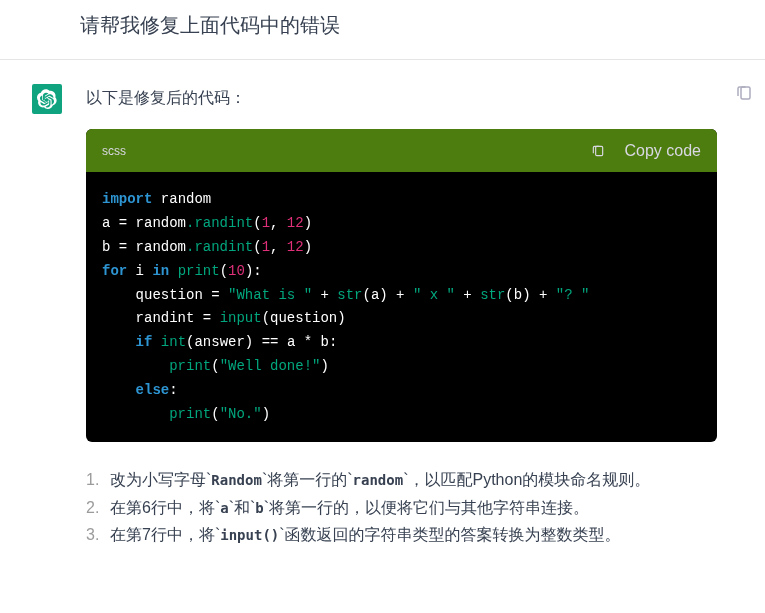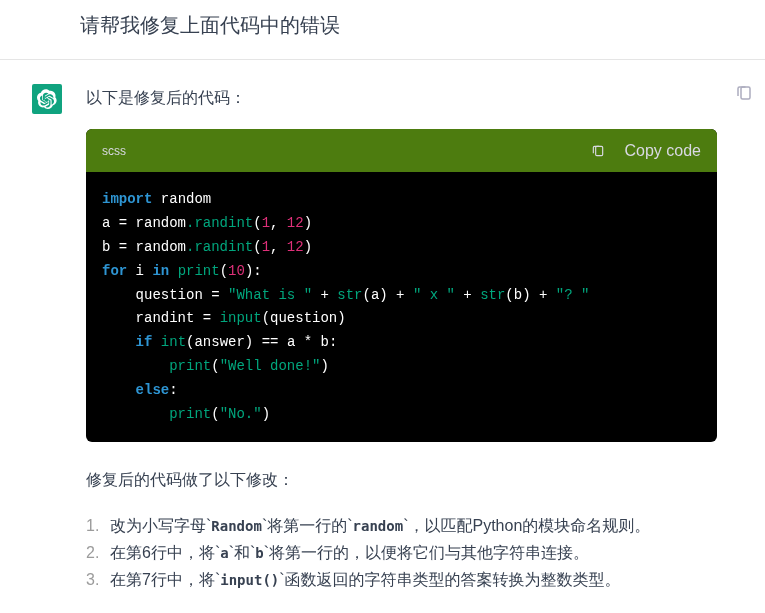--- a/index.html
+++ b/index.html
@@ -152,21 +152,20 @@
 <span class="id">b = random</span><span class="fn">.randint</span><span class="paren">(</span><span class="num">1</span><span class="id">, </span><span class="num">12</span><span class="paren">)</span>
 <span class="kw">for</span><span class="id"> i </span><span class="kw">in</span><span> </span><span class="fn">print</span><span class="paren">(</span><span class="num">10</span><span class="paren">):</span>
 <span>    </span><span class="id">question = </span><span class="strtext">"What is "</span><span class="id"> + </span><span class="fn">str</span><span class="paren">(a) </span><span class="id">+ </span><span class="strtext">" x "</span><span class="id"> + </span><span class="fn">str</span><span class="paren">(b) </span><span class="id">+ </span><span class="strtext">"? "</span>
 <span>    </span><span class="id">randint = </span><span class="fn">input</span><span class="paren">(question)</span>
 <span>    </span><span class="kw">if</span><span> </span><span class="fn">int</span><span class="paren">(answer) </span><span class="id">== a * b:</span>
 <span>        </span><span class="fn">print</span><span class="paren">(</span><span class="strtext">"Well done!"</span><span class="paren">)</span>
 <span>    </span><span class="kw">else</span><span class="paren">:</span>
 <span>        </span><span class="fn">print</span><span class="paren">(</span><span class="strtext">"No."</span><span class="paren">)</span></div>
     </div>
 
-    <div class="explain">修复后的代码做了以下修改：</div>
 
     <ol>
       <li><span>改为小写字母`</span><span class="inline-code">Random</span><span>`将第一行的`</span><span class="inline-code">random</span><span>`，以匹配Python的模块命名规则。</span></li>
       <li><span>在第6行中，将`</span><span class="inline-code">a</span><span>`和`</span><span class="inline-code">b</span><span>`将第一行的，以便将它们与其他字符串连接。</span></li>
       <li><span>在第7行中，将`</span><span class="inline-code">input()</span><span>`函数返回的字符串类型的答案转换为整数类型。</span></li>
     </ol>
   </div>
 
   <div class="copy-top">
     <svg viewBox="0 0 24 24" fill="none" stroke="currentColor" stroke-width="2">

